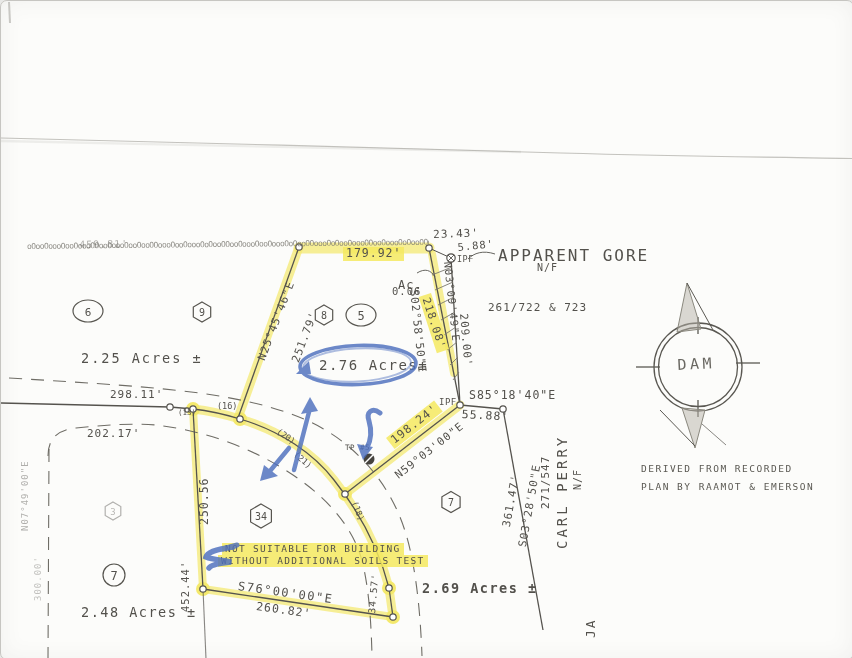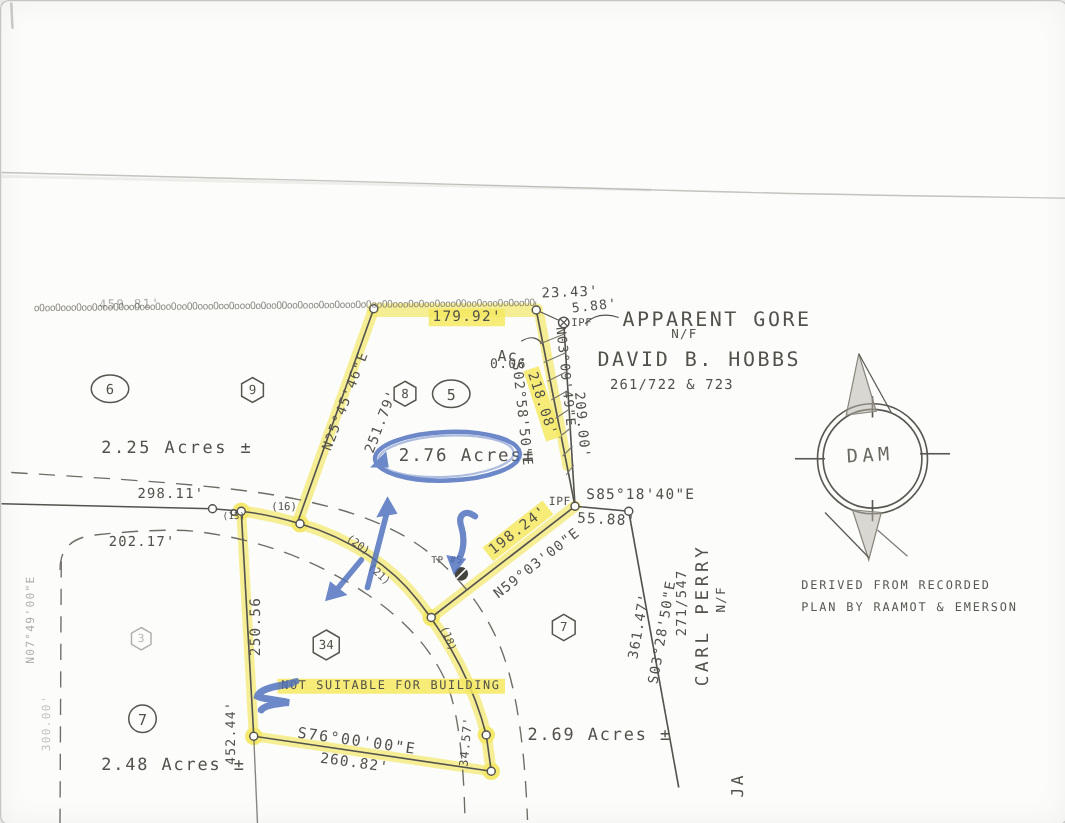--- a/index.html
+++ b/index.html
@@ -134,21 +134,20 @@
   <div class="wall" style="left:26px;top:241px;">oOooOoooOooOoooOOooOoooOooOooOOoooOooOoooOoOooOOooOoooOooOoooOoOooOOoooOoOooOoooOOooOoooOoOooOOoooOo</div>
 
   <div class="lb faint" style="left:78px;top:239px;font-size:10px;transform:rotate(-1deg);">459.81'</div>
   <div class="lb hl" style="left:342px;top:246px;font-size:11.5px;">179.92'</div>
 
   <div class="lb" style="left:432px;top:228px;transform:rotate(-2deg);">23.43'</div>
   <div class="lb" style="left:456px;top:241px;font-size:10.5px;transform:rotate(-6deg);">5.88'</div>
   <div class="lb" style="left:456px;top:254px;font-size:8.5px;letter-spacing:.5px;">IPF</div>
   <div class="lb" style="left:497px;top:247px;font-size:16px;letter-spacing:2px;">APPARENT GORE</div>
   <div class="lb" style="left:536px;top:262px;font-size:10px;">N/F</div>
-  <div class="lb" style="left:477px;top:279px;font-size:16px;letter-spacing:2px;">DAVID B. HOBBS</div>
   <div class="lb" style="left:487px;top:301px;font-size:11px;">261/722 &amp; 723</div>
   <div class="lb" style="left:391px;top:265px;font-size:10.5px;margin-top:20px;">0.06</div>
   <div class="lb" style="left:397px;top:278px;font-size:12px;">Ac.</div>
 
   <div class="lb" style="left:418px;top:288px;transform:rotate(84deg);">S02°58'50"E</div>
   <div class="lb hl" style="left:430px;top:292px;transform:rotate(72deg);">218.08'</div>
   <div class="lb" style="left:452px;top:260px;font-size:10.5px;transform:rotate(84deg);">N03°09'49"E</div>
   <div class="lb" style="left:468px;top:312px;transform:rotate(85deg);">209.00'</div>
 
   <div class="lb" style="left:255px;top:357px;transform:rotate(-69deg);">N25°45'46"E</div>
@@ -176,25 +175,26 @@
   <div class="lb" style="left:572px;top:489px;font-size:10px;transform:rotate(-90deg);">N/F</div>
   <div class="lb" style="left:554px;top:548px;font-size:14px;letter-spacing:3px;transform:rotate(-90deg);">CARL PERRY</div>
   <div class="lb" style="left:539px;top:508px;transform:rotate(-90deg);">271/547</div>
   <div class="lb" style="left:516px;top:545px;transform:rotate(-80deg);">S03°28'50"E</div>
   <div class="lb" style="left:500px;top:525px;transform:rotate(-80deg);">361.47'</div>
   <div class="lb" style="left:583px;top:637px;font-size:13px;letter-spacing:2px;transform:rotate(-90deg);">JA</div>
 
   <div class="lb" style="left:198px;top:524px;font-size:11.5px;transform:rotate(-90deg);">250.56</div>
   <div class="lb" style="left:179px;top:611px;font-size:10.5px;transform:rotate(-90deg);">452.44'</div>
   <div class="lb hl" style="left:221px;top:542px;font-size:9.5px;letter-spacing:1.3px;">NOT SUITABLE FOR BUILDING</div>
+  <div class="lb hl" style="left:217px;top:554px;font-size:9.5px;letter-spacing:1.3px;">WITHOUT ADDITIONAL SOILS TEST</div>
   <div class="lb" style="left:238px;top:579px;font-size:12px;letter-spacing:1.5px;transform:rotate(8deg);">S76°00'00"E</div>
   <div class="lb" style="left:256px;top:600px;font-size:11.5px;transform:rotate(8deg);">260.82'</div>
   <div class="lb" style="left:366px;top:612px;font-size:9.5px;transform:rotate(-85deg);">34.57'</div>
 
-  <div class="lb" style="left:421px;top:581px;font-size:13.5px;letter-spacing:1.5px;">2.69 Acres ±</div>
+  <div class="lb" style="left:421px;top:581px;font-size:13.5px;letter-spacing:1.5px;font-weight:bold;">2.69 Acres ±</div>
   <div class="lb" style="left:80px;top:605px;font-size:13.5px;letter-spacing:1.5px;">2.48 Acres ±</div>
   <div class="lb faint" style="left:20px;top:530px;font-size:9px;transform:rotate(-90deg);">N07°49'00"E</div>
   <div class="lb" style="left:33px;top:600px;font-size:9px;transform:rotate(-90deg);opacity:.35;">300.00'</div>
 
   <div class="mark" style="left:87px;top:311px;">6</div>
   <div class="mark" style="left:201px;top:312px;font-size:10px;">9</div>
   <div class="mark" style="left:323px;top:315px;font-size:10px;">8</div>
   <div class="mark" style="left:360px;top:315px;font-size:12px;">5</div>
   <div class="mark" style="left:450px;top:502px;font-size:10px;">7</div>
   <div class="mark" style="left:260px;top:516px;font-size:10px;">34</div>

